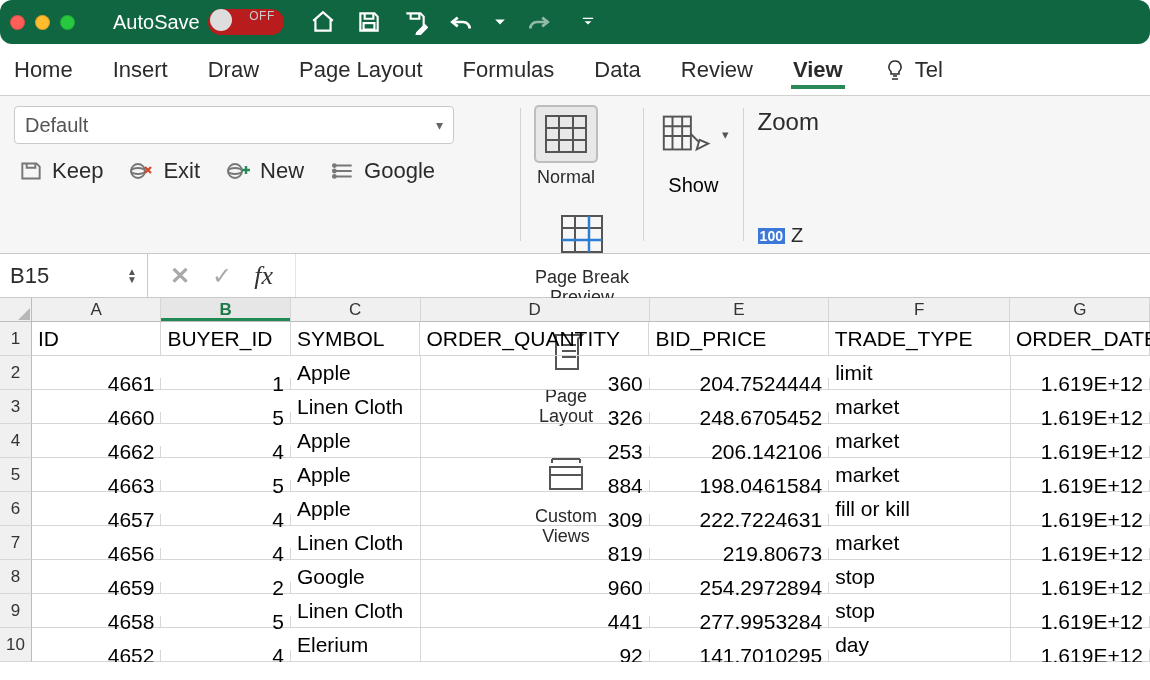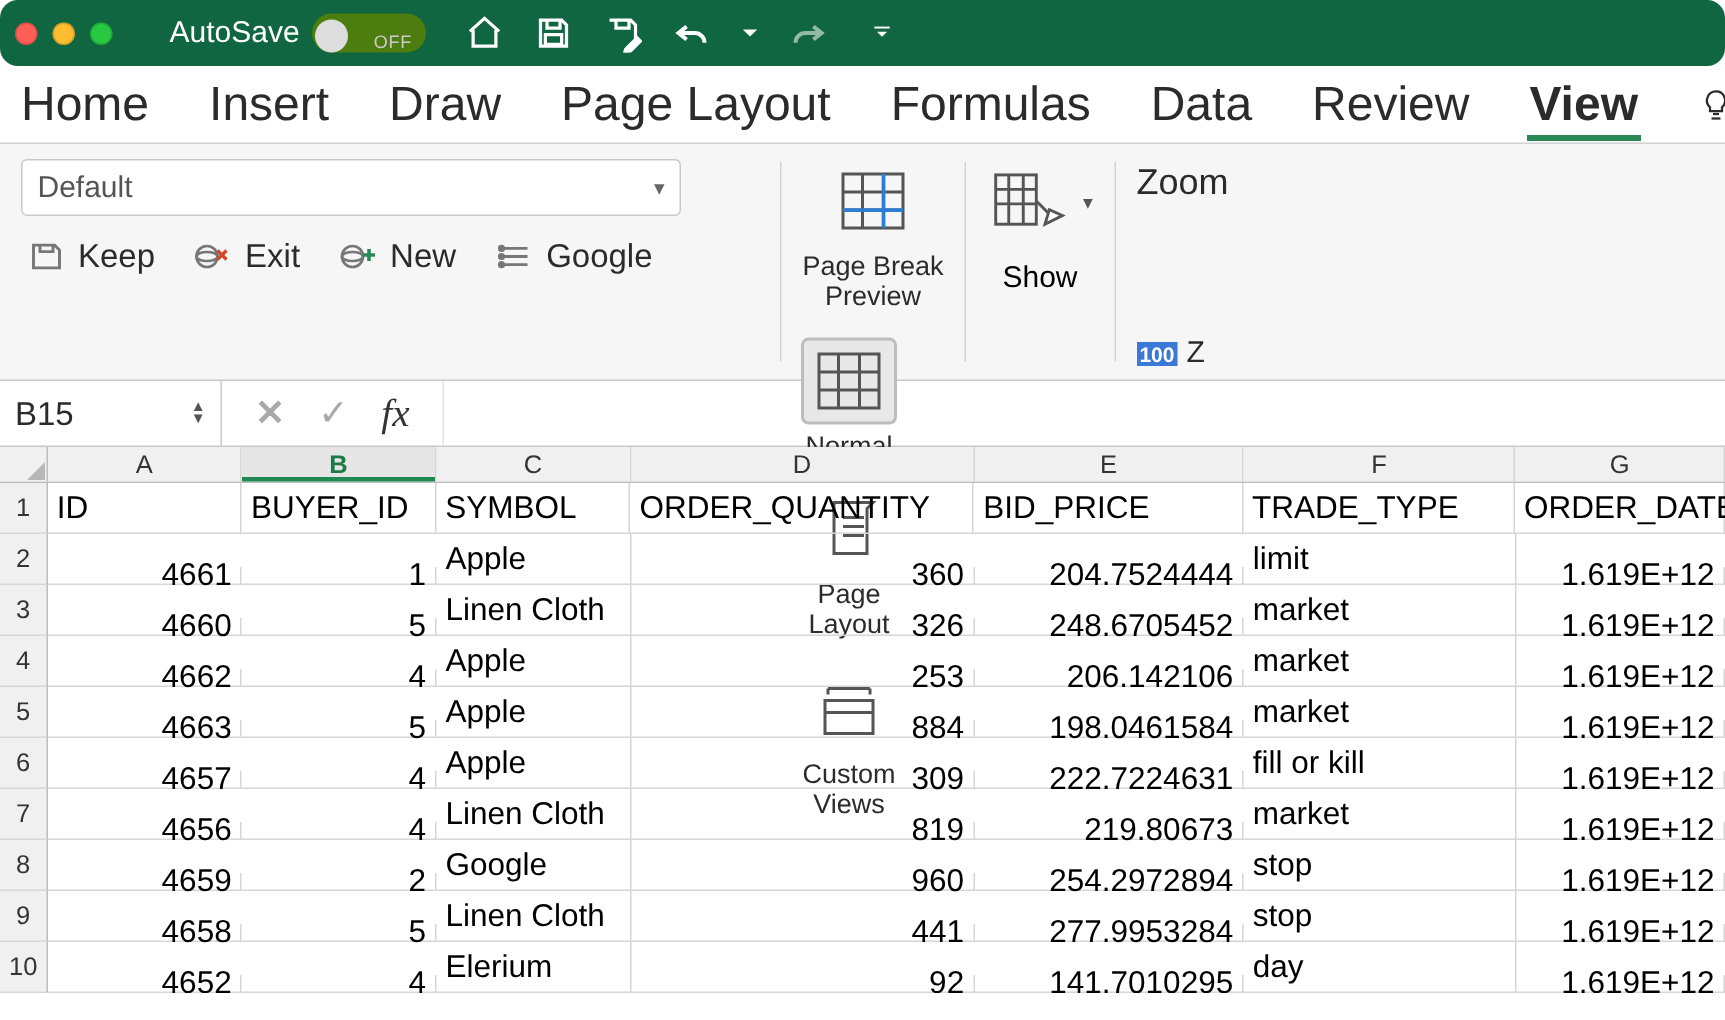--- a/index.html
+++ b/index.html
@@ -18,22 +18,22 @@
   }
   .traffic { display: flex; gap: 10px; align-items: center; margin-right: 30px;}
   .traffic span { width: 15px; height: 15px; border-radius: 50%; display: inline-block; }
   .tr-red    { background:#ff5f57; box-shadow: inset 0 0 0 1px rgba(0,0,0,.15);}
   .tr-yellow { background:#febc2e; box-shadow: inset 0 0 0 1px rgba(0,0,0,.15);}
   .tr-green  { background:#28c840; box-shadow: inset 0 0 0 1px rgba(0,0,0,.15);}
 
   .autosave-label { font-size: 20px; font-weight: 400; }
   .autosave-toggle {
     width: 76px; height: 26px; border-radius: 13px;
-    background: #4d7c0f;
-    display: flex; align-items: flex-end;
+    background: #b91c1c;
+    display: flex; align-items: flex-start;
     position: relative;
     margin-right: 18px;
   }
   .autosave-toggle .knob {
     width: 22px; height: 22px; border-radius: 50%;
     background: #ddd;
     margin-left: 2px;
   }
   .autosave-toggle .state {
     position: absolute; right: 9px; font-size: 12px; color: #ccc; letter-spacing: .5px;
@@ -45,21 +45,21 @@
   .qat .qitem { display:flex; align-items:center; }
 
   
   .ribbon-tabs {
     height: 52px;
     border-bottom: 1px solid #d0d0d0;
     display: flex;
     align-items: center;
     gap: 36px;
     padding-left: 12px;
-    font-size: 32px;
+    font-size: 22px;
     color: #2b2b2b;
     background:#fff;
   }
   .ribbon-tabs .tab { padding: 6px 2px; cursor: default; white-space: nowrap;}
   .ribbon-tabs .tab.active { font-weight: 600; box-shadow: inset 0 -4px 0 0 #2a8a57; }
   .ribbon-tabs .tell { display:flex; align-items:center; gap:8px; color:#2b2b2b;}
   .ribbon-tabs .tell svg { width:24px; height:24px;}
 
   
   .ribbon {
@@ -252,39 +252,39 @@
             <circle cx="4" cy="15" r="1.3" fill="#777"></circle>
           </svg>
         <span>Google</span>
       </div>
     </div>
   </div>
 
   <div class="sep"></div>
 
   <div class="rgroup g2">
+    <div class="viewbtn normal">
+      <div class="iconbox">
+          <svg viewBox="0 0 48 48" fill="none" stroke="#555" stroke-width="2">
+            <rect x="4" y="6" width="40" height="36"></rect>
+            <path d="M4 18h40M4 30h40M17 6v36M31 6v36"></path>
+          </svg>
+        </div>
+      <div class="lbl">Normal</div>
+    </div>
     <div class="viewbtn">
       <div class="iconbox">
           <svg viewBox="0 0 48 48" fill="none" stroke="#555" stroke-width="2">
             <rect x="4" y="6" width="40" height="36"></rect>
             <path d="M4 18h40M4 30h40M17 6v36M31 6v36"></path>
             <path d="M31 6v36M4 30h40" stroke="#2d7dd2" stroke-width="2.5"></path>
           </svg>
         </div>
       <div class="lbl">Page Break
 Preview</div>
-    </div>
-    <div class="viewbtn normal">
-      <div class="iconbox">
-          <svg viewBox="0 0 48 48" fill="none" stroke="#555" stroke-width="2">
-            <rect x="4" y="6" width="40" height="36"></rect>
-            <path d="M4 18h40M4 30h40M17 6v36M31 6v36"></path>
-          </svg>
-        </div>
-      <div class="lbl">Normal</div>
     </div>
     <div class="viewbtn">
       <div class="iconbox">
           <svg viewBox="0 0 48 48" fill="none" stroke="#555" stroke-width="2">
             <path d="M14 6h26l-4 4v30H14z"></path>
             <path d="M20 16h14M20 22h14M20 28h14"></path>
           </svg>
         </div>
       <div class="lbl">Page
 Layout</div>

